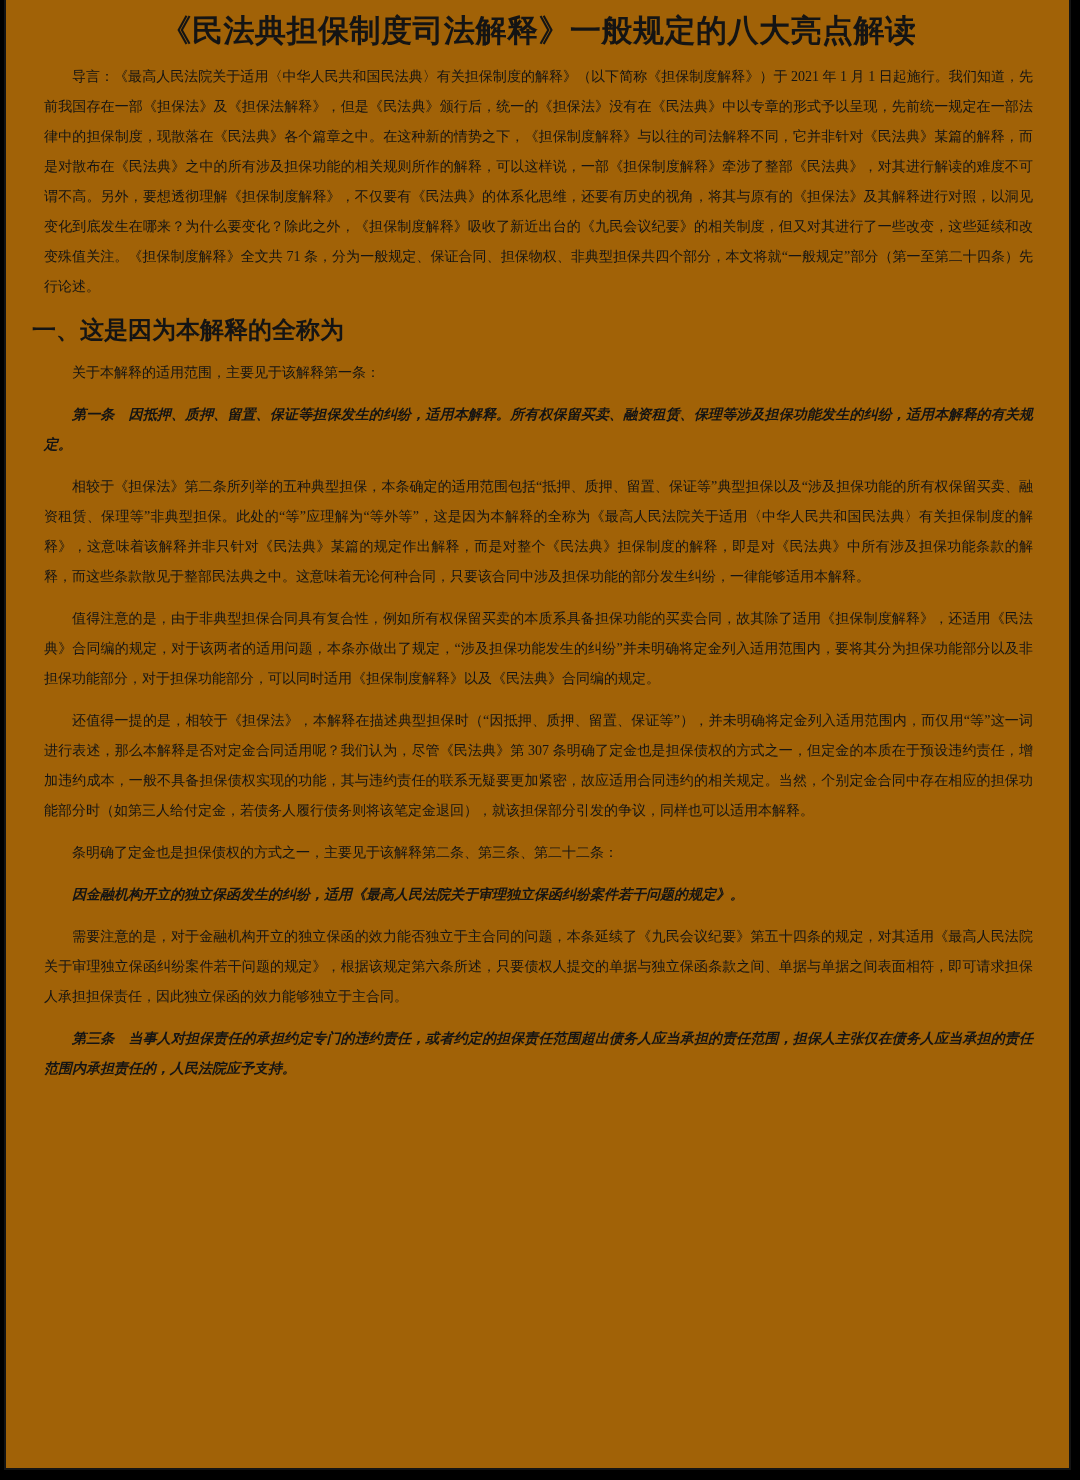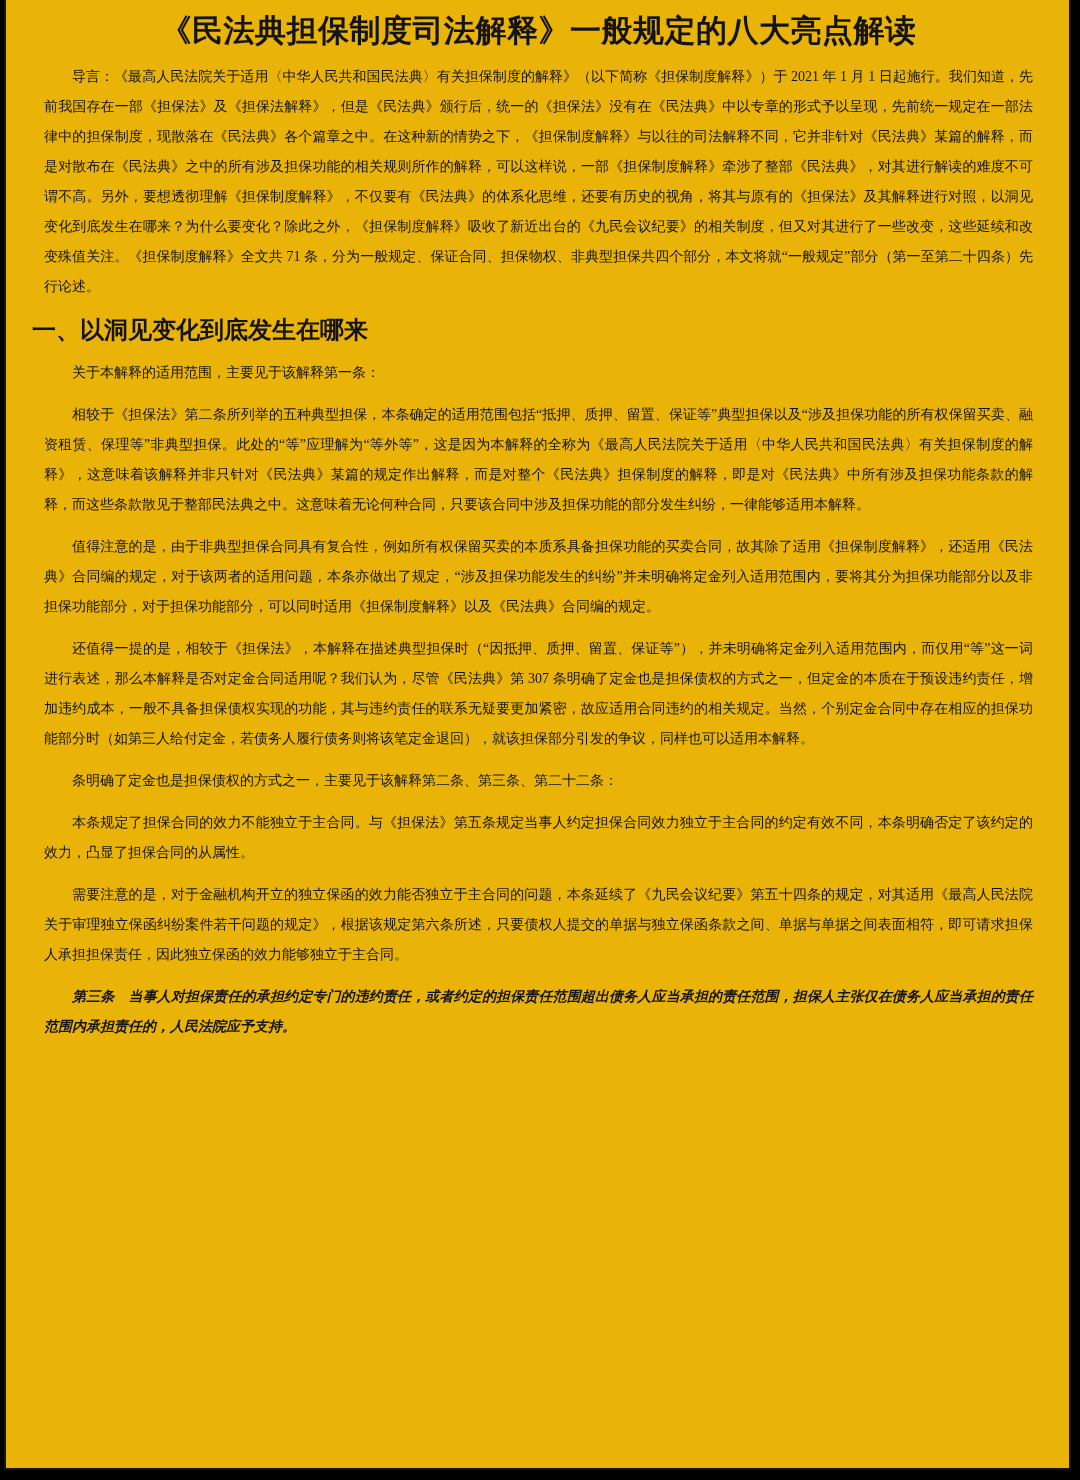--- a/index.html
+++ b/index.html
@@ -53,28 +53,29 @@
     font-weight: bold;
     line-height: 32px;
     margin: 8px 0 8px 0;
     text-indent: 0;
   }
 </style>
 </head>
 <body style="background: rgb(0, 0, 0);">
 
 <div class="frame">
-  <div class="page" style="background: #eab308; color: rgb(20, 20, 20);">
+  <div class="page" style="background: #a16207; color: rgb(20, 20, 20);">
     <h1 class="doc-title">《民法典担保制度司法解释》一般规定的八大亮点解读</h1>
     <div class="doc-body">
         <p class="para body">导言：《最高人民法院关于适用〈中华人民共和国民法典〉有关担保制度的解释》（以下简称《担保制度解释》）于 2021 年 1 月 1 日起施行。我们知道，先前我国存在一部《担保法》及《担保法解释》，但是《民法典》颁行后，统一的《担保法》没有在《民法典》中以专章的形式予以呈现，先前统一规定在一部法律中的担保制度，现散落在《民法典》各个篇章之中。在这种新的情势之下，《担保制度解释》与以往的司法解释不同，它并非针对《民法典》某篇的解释，而是对散布在《民法典》之中的所有涉及担保功能的相关规则所作的解释，可以这样说，一部《担保制度解释》牵涉了整部《民法典》，对其进行解读的难度不可谓不高。另外，要想透彻理解《担保制度解释》，不仅要有《民法典》的体系化思维，还要有历史的视角，将其与原有的《担保法》及其解释进行对照，以洞见变化到底发生在哪来？为什么要变化？除此之外，《担保制度解释》吸收了新近出台的《九民会议纪要》的相关制度，但又对其进行了一些改变，这些延续和改变殊值关注。《担保制度解释》全文共 71 条，分为一般规定、保证合同、担保物权、非典型担保共四个部分，本文将就“一般规定”部分（第一至第二十四条）先行论述。</p>
-        <h2 class="heading">一、以洞见变化到底发生在哪来</h2>
+        <h2 class="heading">一、这是因为本解释的全称为</h2>
         <p class="para body">关于本解释的适用范围，主要见于该解释第一条：</p>
+        <p class="para quote">第一条　因抵押、质押、留置、保证等担保发生的纠纷，适用本解释。所有权保留买卖、融资租赁、保理等涉及担保功能发生的纠纷，适用本解释的有关规定。</p>
         <p class="para body">相较于《担保法》第二条所列举的五种典型担保，本条确定的适用范围包括“抵押、质押、留置、保证等”典型担保以及“涉及担保功能的所有权保留买卖、融资租赁、保理等”非典型担保。此处的“等”应理解为“等外等”，这是因为本解释的全称为《最高人民法院关于适用〈中华人民共和国民法典〉有关担保制度的解释》，这意味着该解释并非只针对《民法典》某篇的规定作出解释，而是对整个《民法典》担保制度的解释，即是对《民法典》中所有涉及担保功能条款的解释，而这些条款散见于整部民法典之中。这意味着无论何种合同，只要该合同中涉及担保功能的部分发生纠纷，一律能够适用本解释。</p>
         <p class="para body">值得注意的是，由于非典型担保合同具有复合性，例如所有权保留买卖的本质系具备担保功能的买卖合同，故其除了适用《担保制度解释》，还适用《民法典》合同编的规定，对于该两者的适用问题，本条亦做出了规定，“涉及担保功能发生的纠纷”并未明确将定金列入适用范围内，要将其分为担保功能部分以及非担保功能部分，对于担保功能部分，可以同时适用《担保制度解释》以及《民法典》合同编的规定。</p>
         <p class="para body">还值得一提的是，相较于《担保法》，本解释在描述典型担保时（“因抵押、质押、留置、保证等”），并未明确将定金列入适用范围内，而仅用“等”这一词进行表述，那么本解释是否对定金合同适用呢？我们认为，尽管《民法典》第 307 条明确了定金也是担保债权的方式之一，但定金的本质在于预设违约责任，增加违约成本，一般不具备担保债权实现的功能，其与违约责任的联系无疑要更加紧密，故应适用合同违约的相关规定。当然，个别定金合同中存在相应的担保功能部分时（如第三人给付定金，若债务人履行债务则将该笔定金退回），就该担保部分引发的争议，同样也可以适用本解释。</p>
         <p class="para body">条明确了定金也是担保债权的方式之一，主要见于该解释第二条、第三条、第二十二条：</p>
-        <p class="para body">本条规定了担保合同的效力不能独立于主合同。与《担保法》第五条规定当事人约定担保合同效力独立于主合同的约定有效不同，本条明确否定了该约定的效力，凸显了担保合同的从属性。</p>
+        <p class="para quote">因金融机构开立的独立保函发生的纠纷，适用《最高人民法院关于审理独立保函纠纷案件若干问题的规定》。</p>
         <p class="para body">需要注意的是，对于金融机构开立的独立保函的效力能否独立于主合同的问题，本条延续了《九民会议纪要》第五十四条的规定，对其适用《最高人民法院关于审理独立保函纠纷案件若干问题的规定》，根据该规定第六条所述，只要债权人提交的单据与独立保函条款之间、单据与单据之间表面相符，即可请求担保人承担担保责任，因此独立保函的效力能够独立于主合同。</p>
         <p class="para quote">第三条　当事人对担保责任的承担约定专门的违约责任，或者约定的担保责任范围超出债务人应当承担的责任范围，担保人主张仅在债务人应当承担的责任范围内承担责任的，人民法院应予支持。</p>
       </div>
   </div>
 </div>
 
 </body></html>

